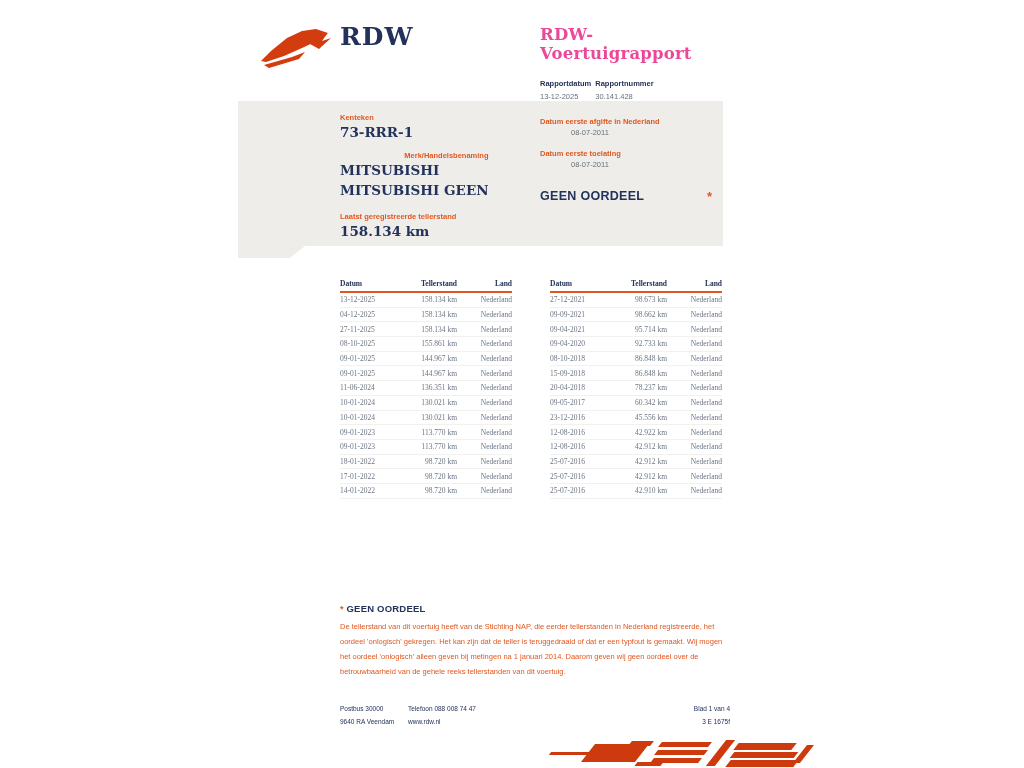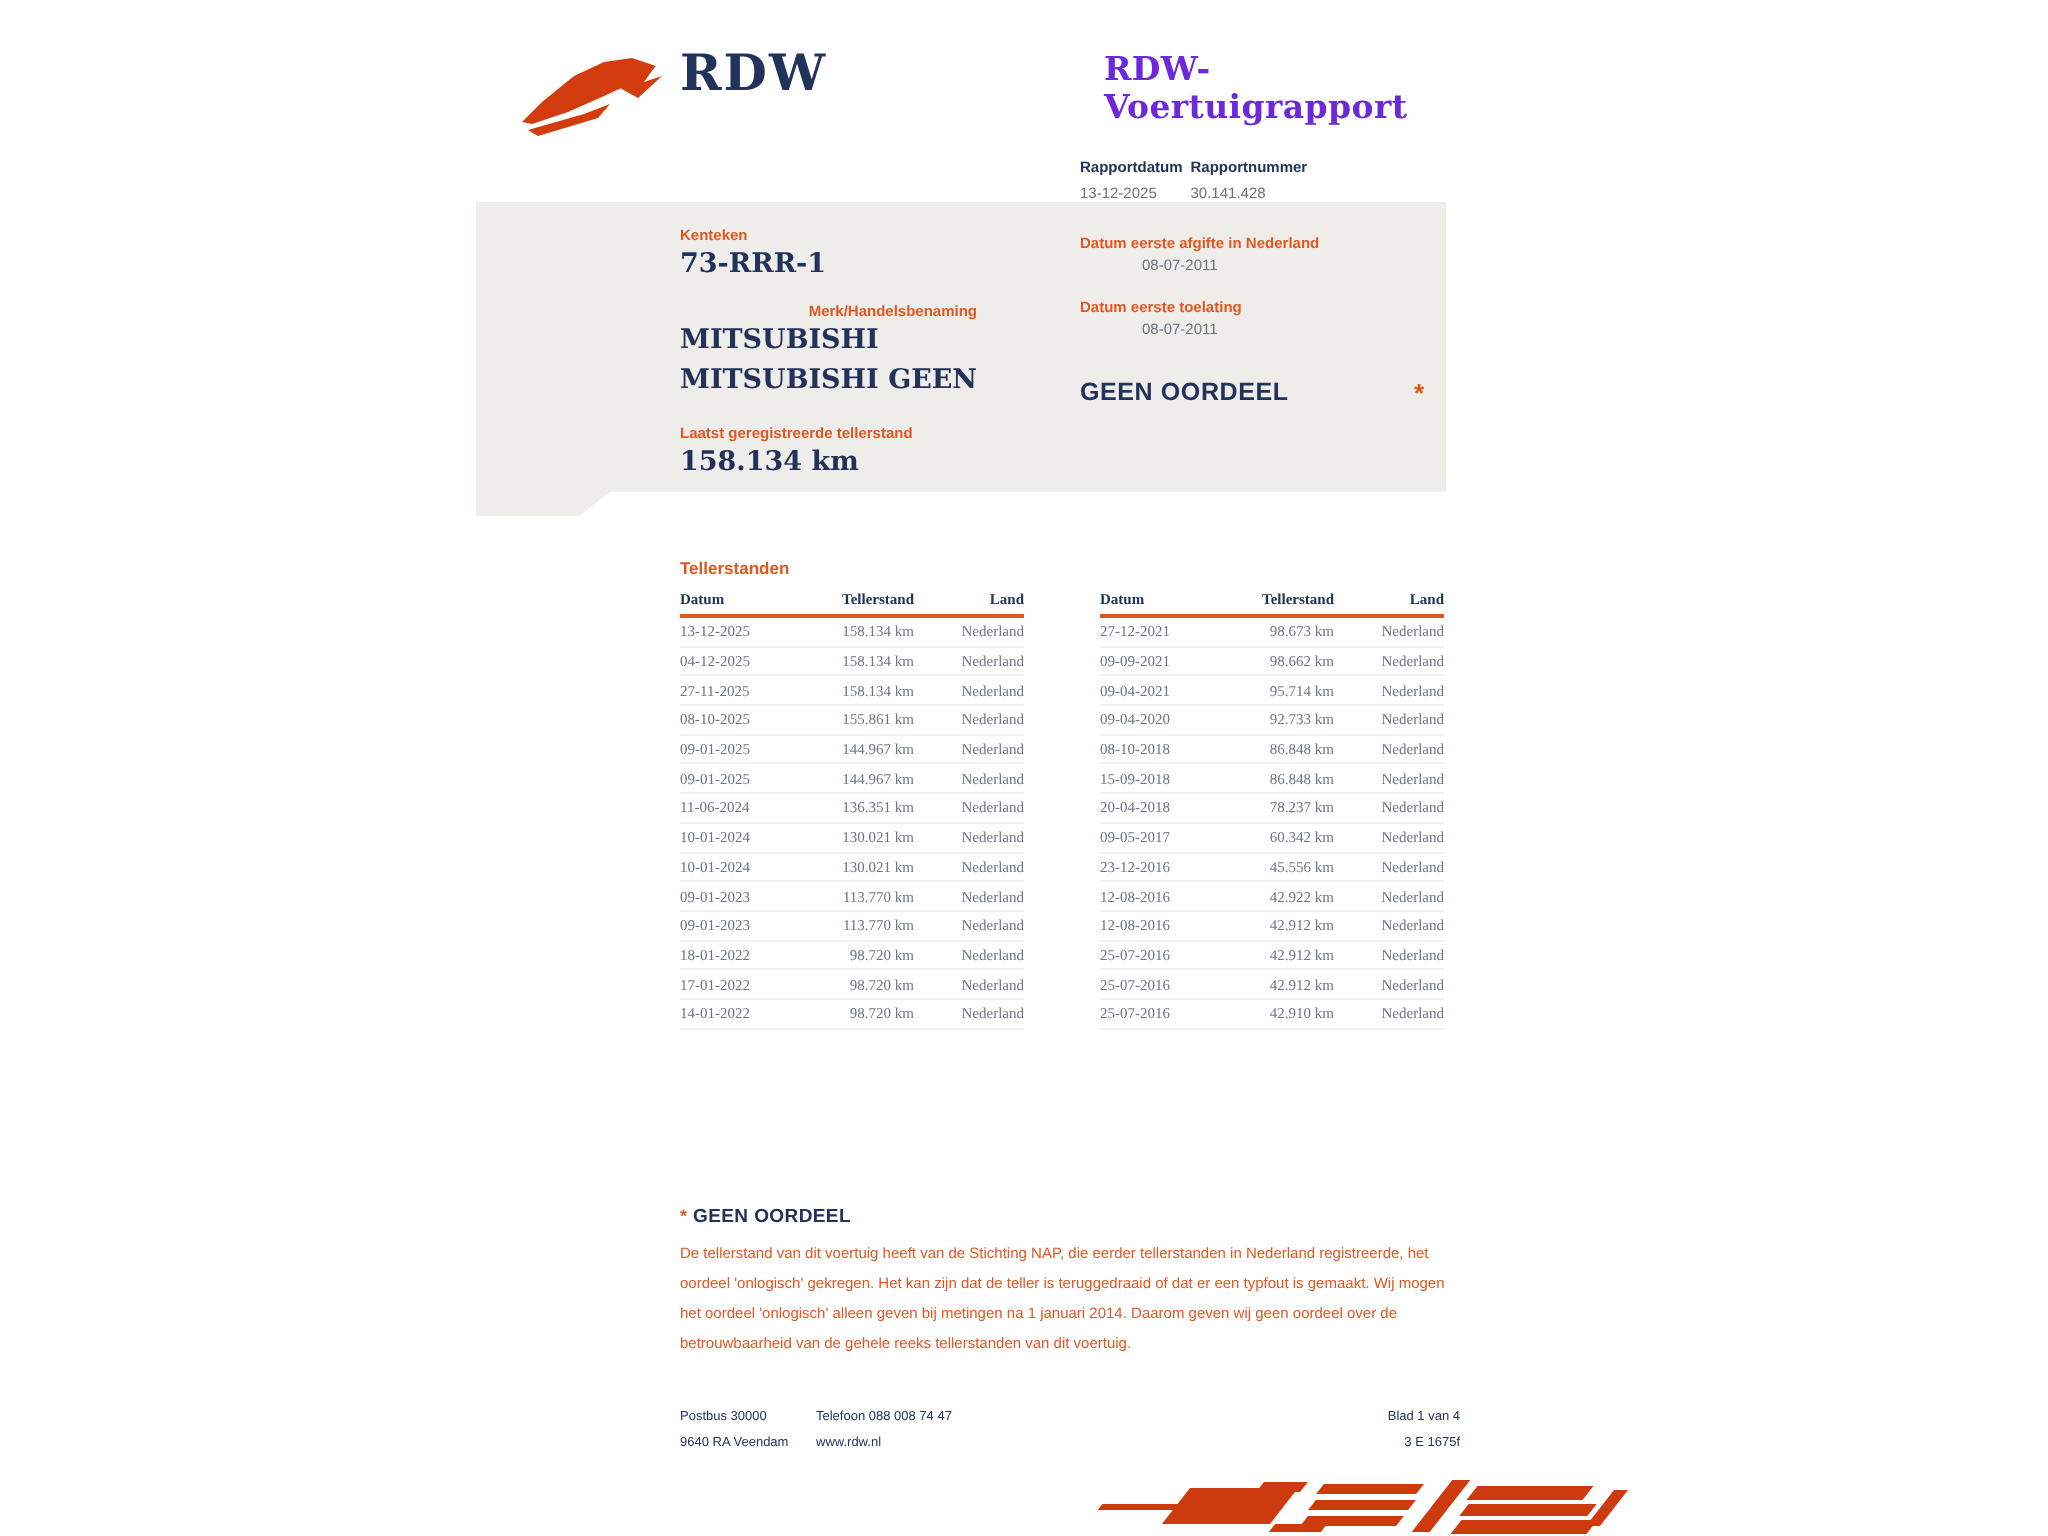--- a/index.html
+++ b/index.html
@@ -5,21 +5,21 @@
   * { margin: 0; padding: 0; box-sizing: border-box; }
   html, body { width: 1024px; height: 768px; background: #ffffff; overflow: hidden; }
   body { position: relative; font-family: "Liberation Sans", sans-serif; }
 
   
   .logo-wrap { position: absolute; left: 258px; top: 26px; width: 78px; height: 44px; }
   .logo-text { position: absolute; left: 340px; top: 22px; font-family: "DejaVu Serif", serif;
                font-weight: bold; font-size: 25px; color: #22325A; letter-spacing: 1px; }
   .report-head { position: absolute; left: 540px; top: 25px; width: 200px; }
   .report-title { font-family: "DejaVu Serif", serif; font-weight: bold; font-size: 16.5px;
-                  color: #6d28d9; letter-spacing: .2px; margin-left: 12px; }
+                  color: #ec4899; letter-spacing: .2px; }
   .report-meta { display: flex; gap: 4px; margin-top: 16px; }
   .meta-label { font-size: 7.5px; font-weight: bold; color: #22325A; }
   .meta-value { font-size: 7.5px; color: #66707E; margin-top: 4px; }
 
   
   .panel { position: absolute; left: 238px; top: 101px; width: 485px; height: 157px;
            background: #EFEDEA;
            clip-path: polygon(0 0, 100% 0, 100% 92.3%, 13.8% 92.3%, 10.7% 100%, 0 100%); }
   .panel-left  { position: absolute; left: 102px; top: 12px; }
   .panel-right { position: absolute; left: 302px; top: 16px; width: 172px; }
@@ -107,21 +107,20 @@
     <div class="fld-label sec-gap2">Datum eerste toelating</div>
     <div class="fld-small mt2">08-07-2011</div>
     <div class="oordeel-row">
       <span class="oordeel-text">GEEN OORDEEL</span>
       <span class="oordeel-star">*</span>
     </div>
   </div>
 </div>
 
 <div class="tables-sec">
-  <div class="tables-title">Tellerstanden</div>
   <div class="tables-flex">
     <div class="mtable">
       <div class="thead">
         <span>Datum</span>
         <span>Tellerstand</span>
         <span>Land</span>
       </div>
       <div id="tbody-left">
           <div class="trow">
             <span>13-12-2025</span>

